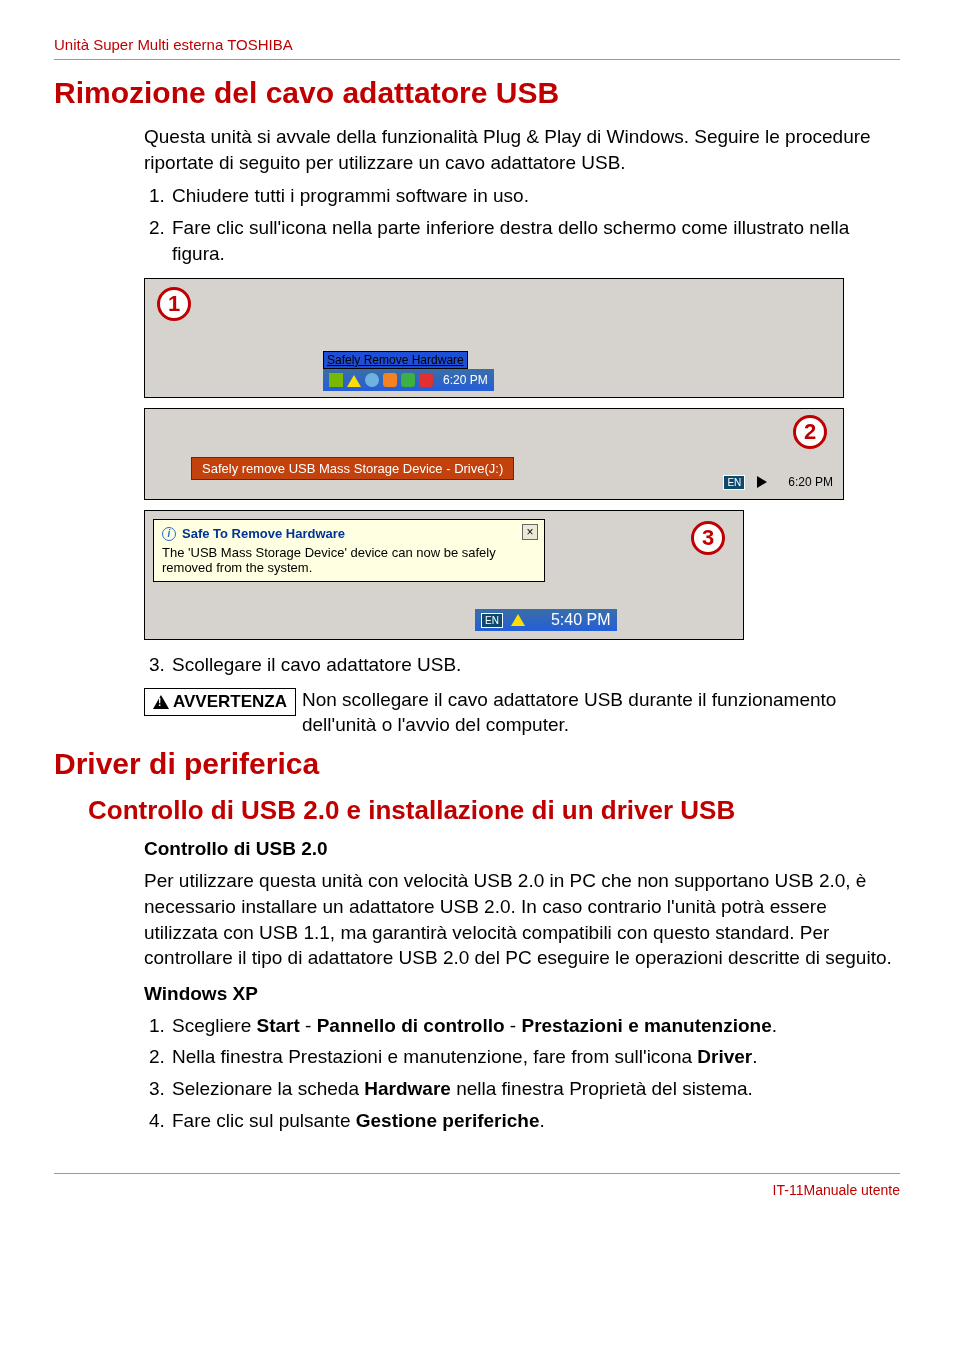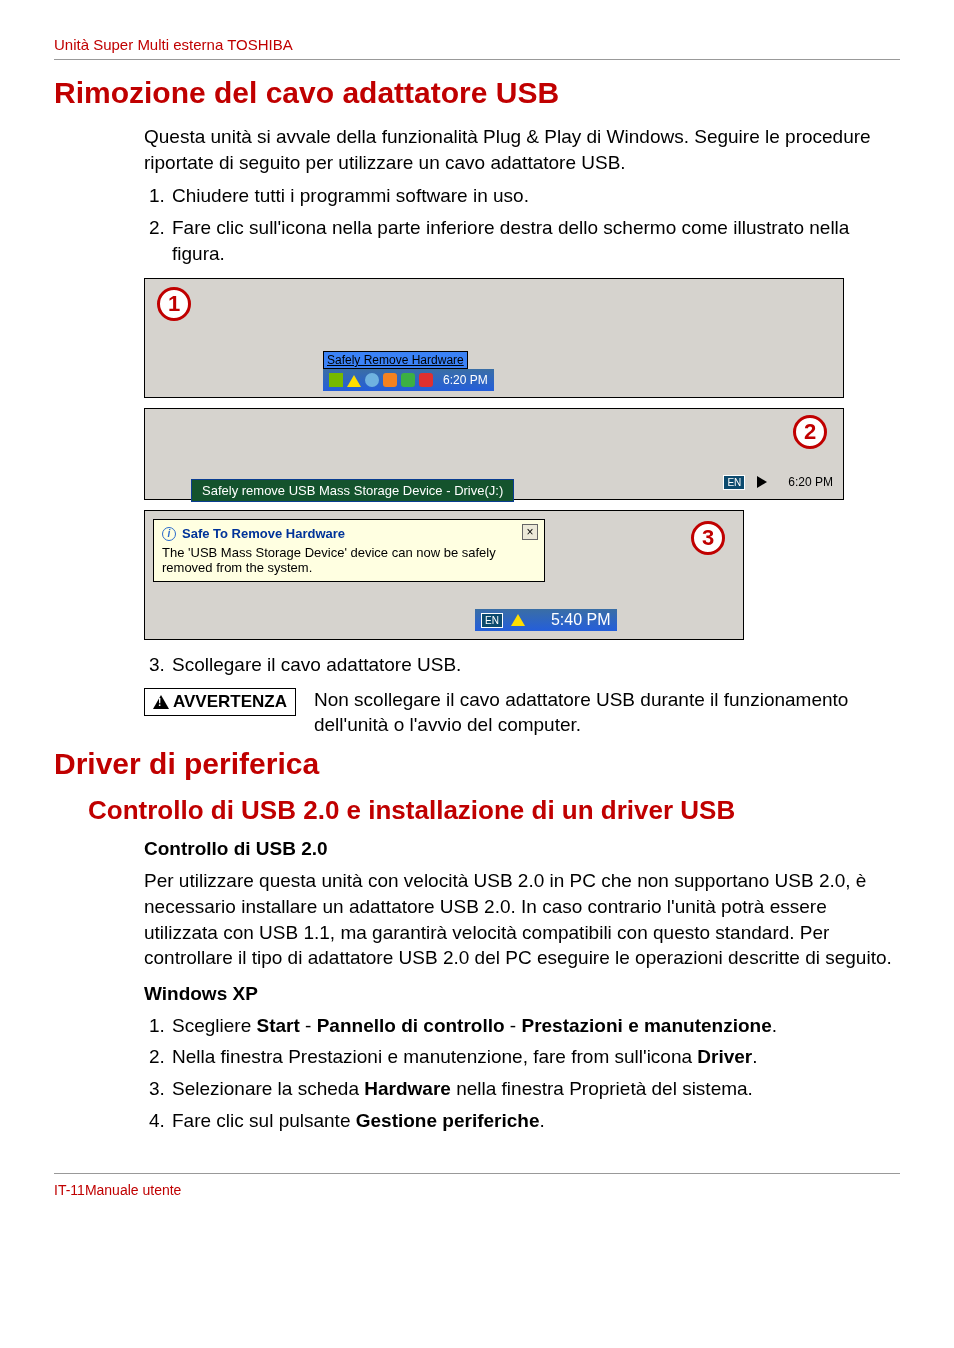--- a/index.html
+++ b/index.html
@@ -11,52 +11,52 @@
   h2.subsection { color: #c00000; font-size: 26px; font-weight: bold; margin: 7px 0 10px 34px; }
   .body-indent { margin-left: 90px; margin-right: 6px; }
   .para { font-size: 19px; line-height: 1.35; margin-bottom: 8px; }
   ol.num { font-size: 19px; line-height: 1.35; margin-left: 22px; padding-left: 4px; }
   ol.num li { margin-bottom: 6px; padding-left: 2px; }
   .screenshots { margin: 12px 0 12px 90px; }
   .shot { background: #d6d3ce; border: 1px solid #000; position: relative; margin-bottom: 10px; }
   .shot1 { width: 700px; height: 120px; }
   .callout { display: inline-flex; align-items: center; justify-content: center; width: 34px; height: 34px; border: 3px solid #c00000; border-radius: 50%; color: #c00000; font-weight: bold; font-size: 22px; background: #fff; }
   .shot1 .callout { position: absolute; top: 8px; left: 12px; }
-  .tooltip-box { position: absolute; left: 178px; top: 72px; background: #3b82f6; border: 1px solid #000; font-size: 12px; padding: 1px 3px; color: #000; text-decoration: underline; }
+  .tooltip-box { position: absolute; left: 178px; top: 72px; background: #1d4ed8; border: 1px solid #000; font-size: 12px; padding: 1px 3px; color: #000; text-decoration: underline; }
   .tray { position: absolute; left: 178px; top: 90px; display: flex; align-items: center; height: 22px; background: linear-gradient(#3a6ea5,#245edb); padding: 0 6px; gap: 4px; }
   .tray .icon { width: 14px; height: 14px; display: inline-block; }
   .ic-nv { background:#76b900; }
   .ic-warn { width:0;height:0;border-left:7px solid transparent;border-right:7px solid transparent;border-bottom:12px solid #ffde00; position:relative; }
   .ic-no { background:#6fb2e0; border-radius:50%; }
   .ic-orange { background:#f58220; border-radius:3px;}
   .ic-green { background:#3cb043; border-radius:3px;}
   .ic-red { background:#e03030; border-radius:3px;}
   .ic-play { width:0;height:0;border-left:10px solid #000;border-top:6px solid transparent;border-bottom:6px solid transparent;}
   .tray-time { color: #fff; font-size: 12px; margin-left: 6px; }
   .shot2 { width: 700px; height: 92px; }
   .shot2 .callout { position: absolute; top: 6px; right: 16px; }
-  .menu-item { position: absolute; left: 46px; top: 48px; background: #14532d; color: #fff; font-size: 13px; padding: 3px 10px; border: 1px solid #0a3d91; margin-top: 22px; }
+  .menu-item { position: absolute; left: 46px; top: 48px; background: #c2410c; color: #fff; font-size: 13px; padding: 3px 10px; border: 1px solid #0a3d91; }
   .tray2 { position: absolute; right: 10px; bottom: 6px; display: flex; align-items: center; height: 22px; gap: 3px; }
   .lang { background:#0c4a6e; color:#fff; font-size:10px; padding:1px 3px; border:1px solid #fff;}
   .tray2-time { color:#000; font-size:12px; margin-left:6px; }
   .shot3 { width: 600px; height: 130px; }
   .shot3 .callout { position: absolute; top: 10px; right: 18px; }
   .balloon { position: absolute; left: 8px; top: 8px; width: 392px; background: #ffffe1; border: 1px solid #000; padding: 6px 8px; font-size: 13px; }
   .balloon-title { font-weight: bold; color: #003399; display: flex; align-items: center; gap: 6px; }
   .balloon-title .info-icon { width: 14px; height: 14px; border: 1px solid #2a6acb; border-radius: 50%; display: inline-flex; align-items: center; justify-content: center; color: #2a6acb; font-size: 10px; font-style: italic; font-weight: bold; }
   .balloon-close { position: absolute; top: 4px; right: 6px; width: 16px; height: 16px; border: 1px solid #666; background: #ece9d8; font-size: 12px; text-align: center; line-height: 14px; }
   .tray3 { position: absolute; left: 330px; bottom: 8px; display: flex; align-items: center; height: 22px; gap: 4px; background: linear-gradient(#3a6ea5,#245edb); padding: 0 6px; }
   .tray3-time { color:#fff; font-size:16px; margin-left:6px; }
-  .warning-row { display: flex; align-items: flex-start; margin: 10px 0 6px 90px; gap: 18px; }
+  .warning-row { display: flex; align-items: flex-start; margin: 10px 0 6px 90px; gap: 6px; }
   .warn-box { border: 1.5px solid #000; padding: 3px 8px; font-weight: bold; font-size: 17px; display: inline-flex; align-items: center; gap: 4px; white-space: nowrap; }
   .warn-tri { display:inline-block; width:0;height:0;border-left:8px solid transparent;border-right:8px solid transparent;border-bottom:14px solid #000; position:relative;}
   .warn-tri::after{content:"!";position:absolute;left:-3px;top:2px;color:#fff;font-size:10px;font-weight:bold;}
   .warn-text { font-size: 19px; line-height: 1.3; }
   .subhead { font-size: 19px; font-weight: bold; margin: 12px 0 8px 0; }
-  .footer { display:flex; justify-content:flex-start; margin-top:40px; padding-top:8px; border-top:1px solid #999; color:#c00000; font-size:14px;}
+  .footer { display:flex; justify-content:flex-end; margin-top:40px; padding-top:8px; border-top:1px solid #999; color:#c00000; font-size:14px;}
 </style>
 </head>
 <body>
 
 <div class="page">
   <div class="header-line">Unità Super Multi esterna TOSHIBA</div>
   <hr class="hr-top">
 
   <h1 class="section">Rimozione del cavo adattatore USB</h1>
 

